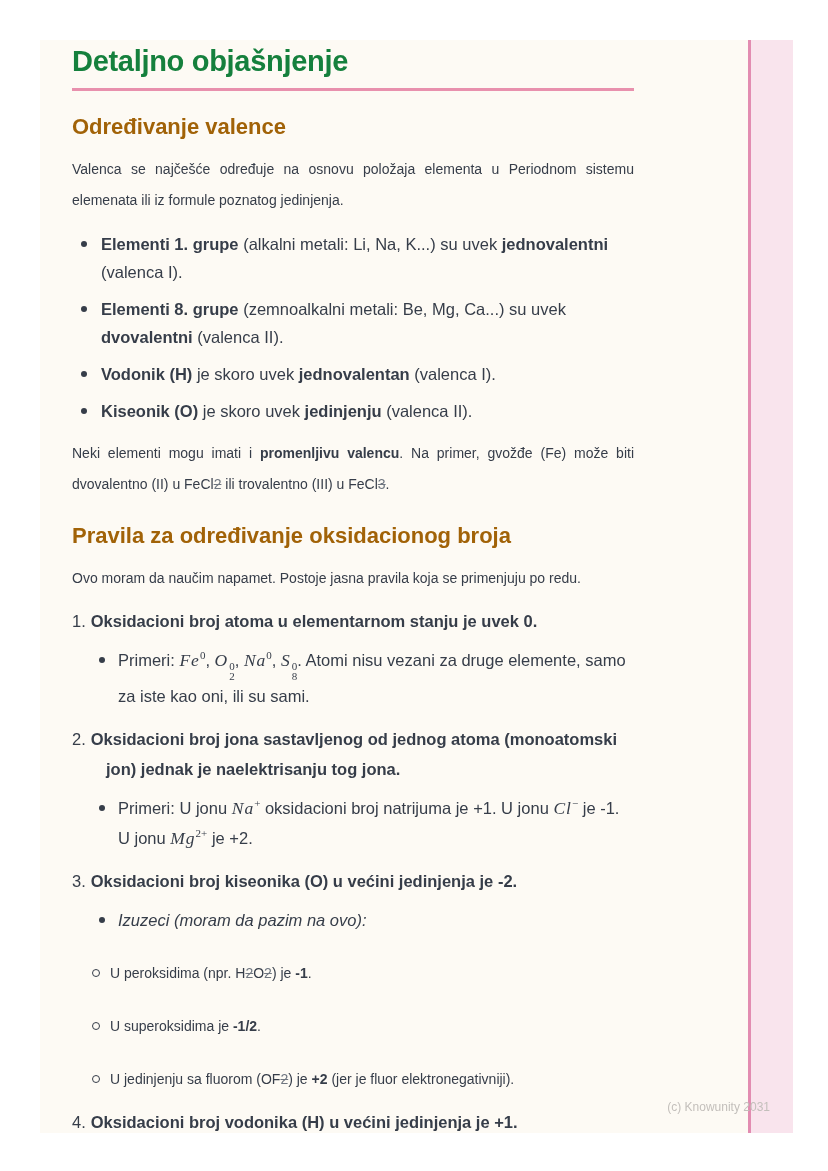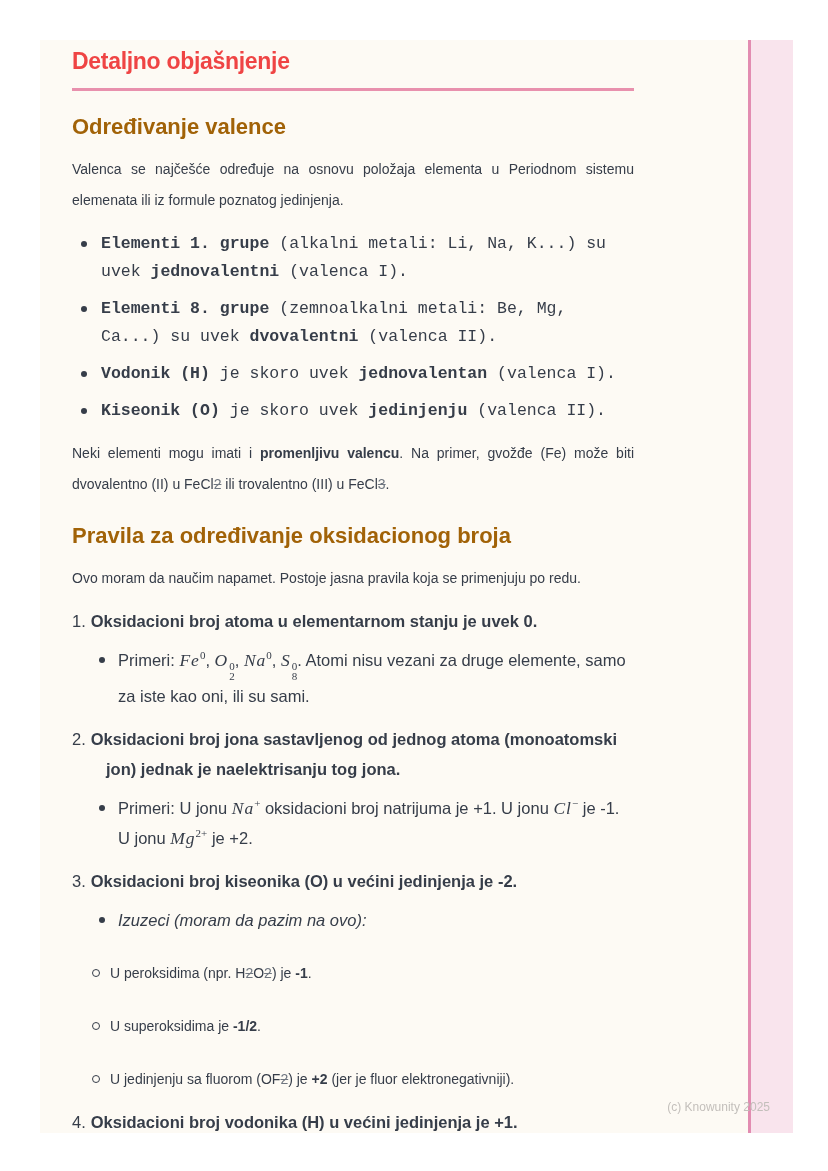--- a/index.html
+++ b/index.html
@@ -2,27 +2,27 @@
 <html><head>
 <meta charset="utf-8">
 <style>
   * { margin:0; padding:0; box-sizing:border-box; }
   html,body { width:828px; height:1171px; background:#ffffff; font-family:"Liberation Sans", sans-serif; }
   .page { position:relative; width:828px; height:1171px; overflow:hidden; }
   .card { position:absolute; left:40px; top:40px; width:753px; height:1093px; background:#fdfaf4; }
   .side-bar { position:absolute; top:0; right:0; width:45px; height:100%; background:#f9e4ed; border-left:3px solid #e28cb1; }
   .content { position:absolute; left:32px; top:4px; width:562px; color:#363d49; }
 
-  h1.doc-title { font-size:23px; line-height:34px; font-weight:700; color:#ef4444; letter-spacing:-0.3px; }
+  h1.doc-title { font-size:29px; line-height:34px; font-weight:700; color:#15803d; letter-spacing:-0.3px; }
   .title-rule { margin-top:10px; width:562px; height:3px; background:#e890ad; border:none; }
   h2.section-heading { font-size:22px; line-height:28px; font-weight:700; color:#a16207; margin-top:22px; }
 
   p.body-text { font-size:14px; line-height:31px; text-align:justify; margin-top:13px; }
 
-  ul.valence-list { list-style:none; margin-top:14px; padding-left:6px;font-family:Liberation Mono, monospace; }
+  ul.valence-list { list-style:none; margin-top:14px; padding-left:6px; }
   ul.valence-list > li { position:relative; padding-left:23px; line-height:28px; font-size:16.5px; margin-bottom:9px; }
   ul.valence-list > li::before { content:""; position:absolute; left:3px; top:11px; width:6px; height:6px; border-radius:50%; background:#363d49; }
 
   ol.rules-list { list-style:none; margin-top:12px; }
   ol.rules-list > li.rule { margin-bottom:13px; }
   .rule-head { font-size:16.5px; line-height:30px; padding-left:34px; text-indent:-34px; }
   .rule-num { font-weight:400; padding-right:5px; }
   .rule-title { font-weight:700; }
 
   ul.example-list { list-style:none; margin-top:9px; padding-left:31px; }
@@ -113,14 +113,14 @@
 
         <li class="rule">
           <div class="rule-head">
             <span class="rule-num">4.</span><span class="rule-title">Oksidacioni broj vodonika (H) u većini jedinjenja je +1.</span>
           </div>
         </li>
       </ol>
     </div>
   </div>
 
-  <div class="footer-credit">(c) Knowunity 2025</div>
+  <div class="footer-credit">(c) Knowunity 2031</div>
 </div>
 
 </body></html>

